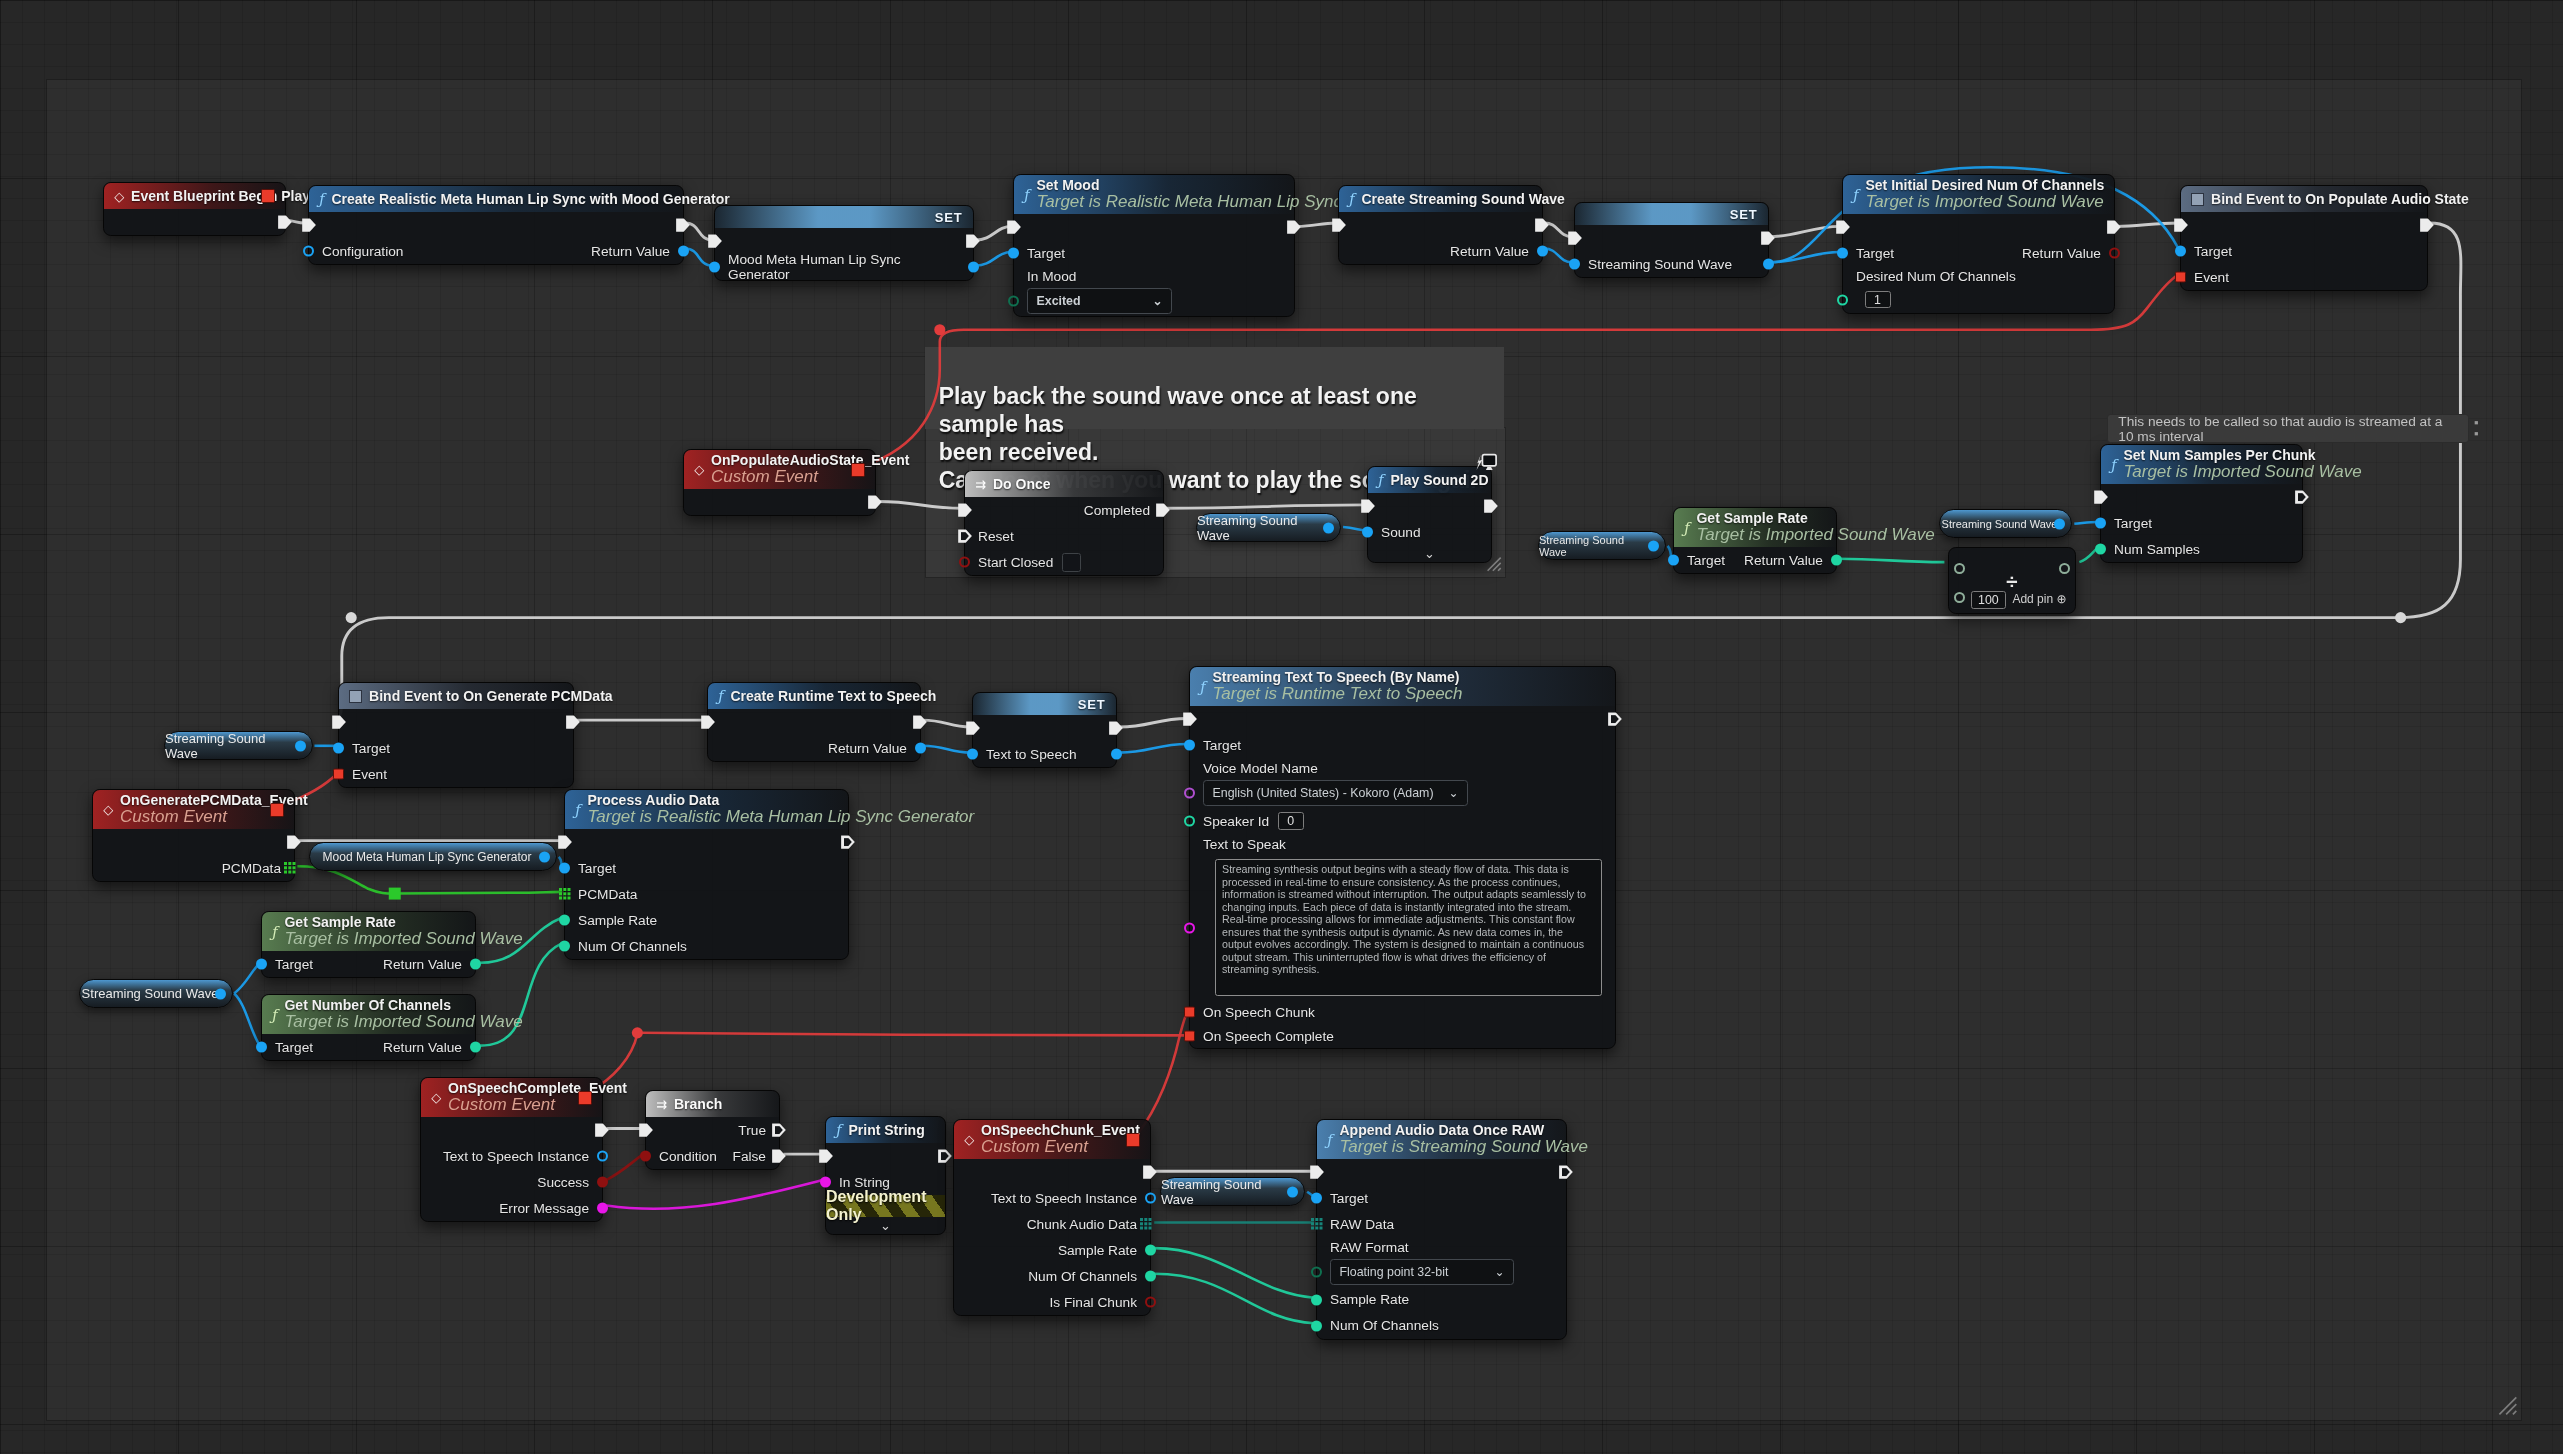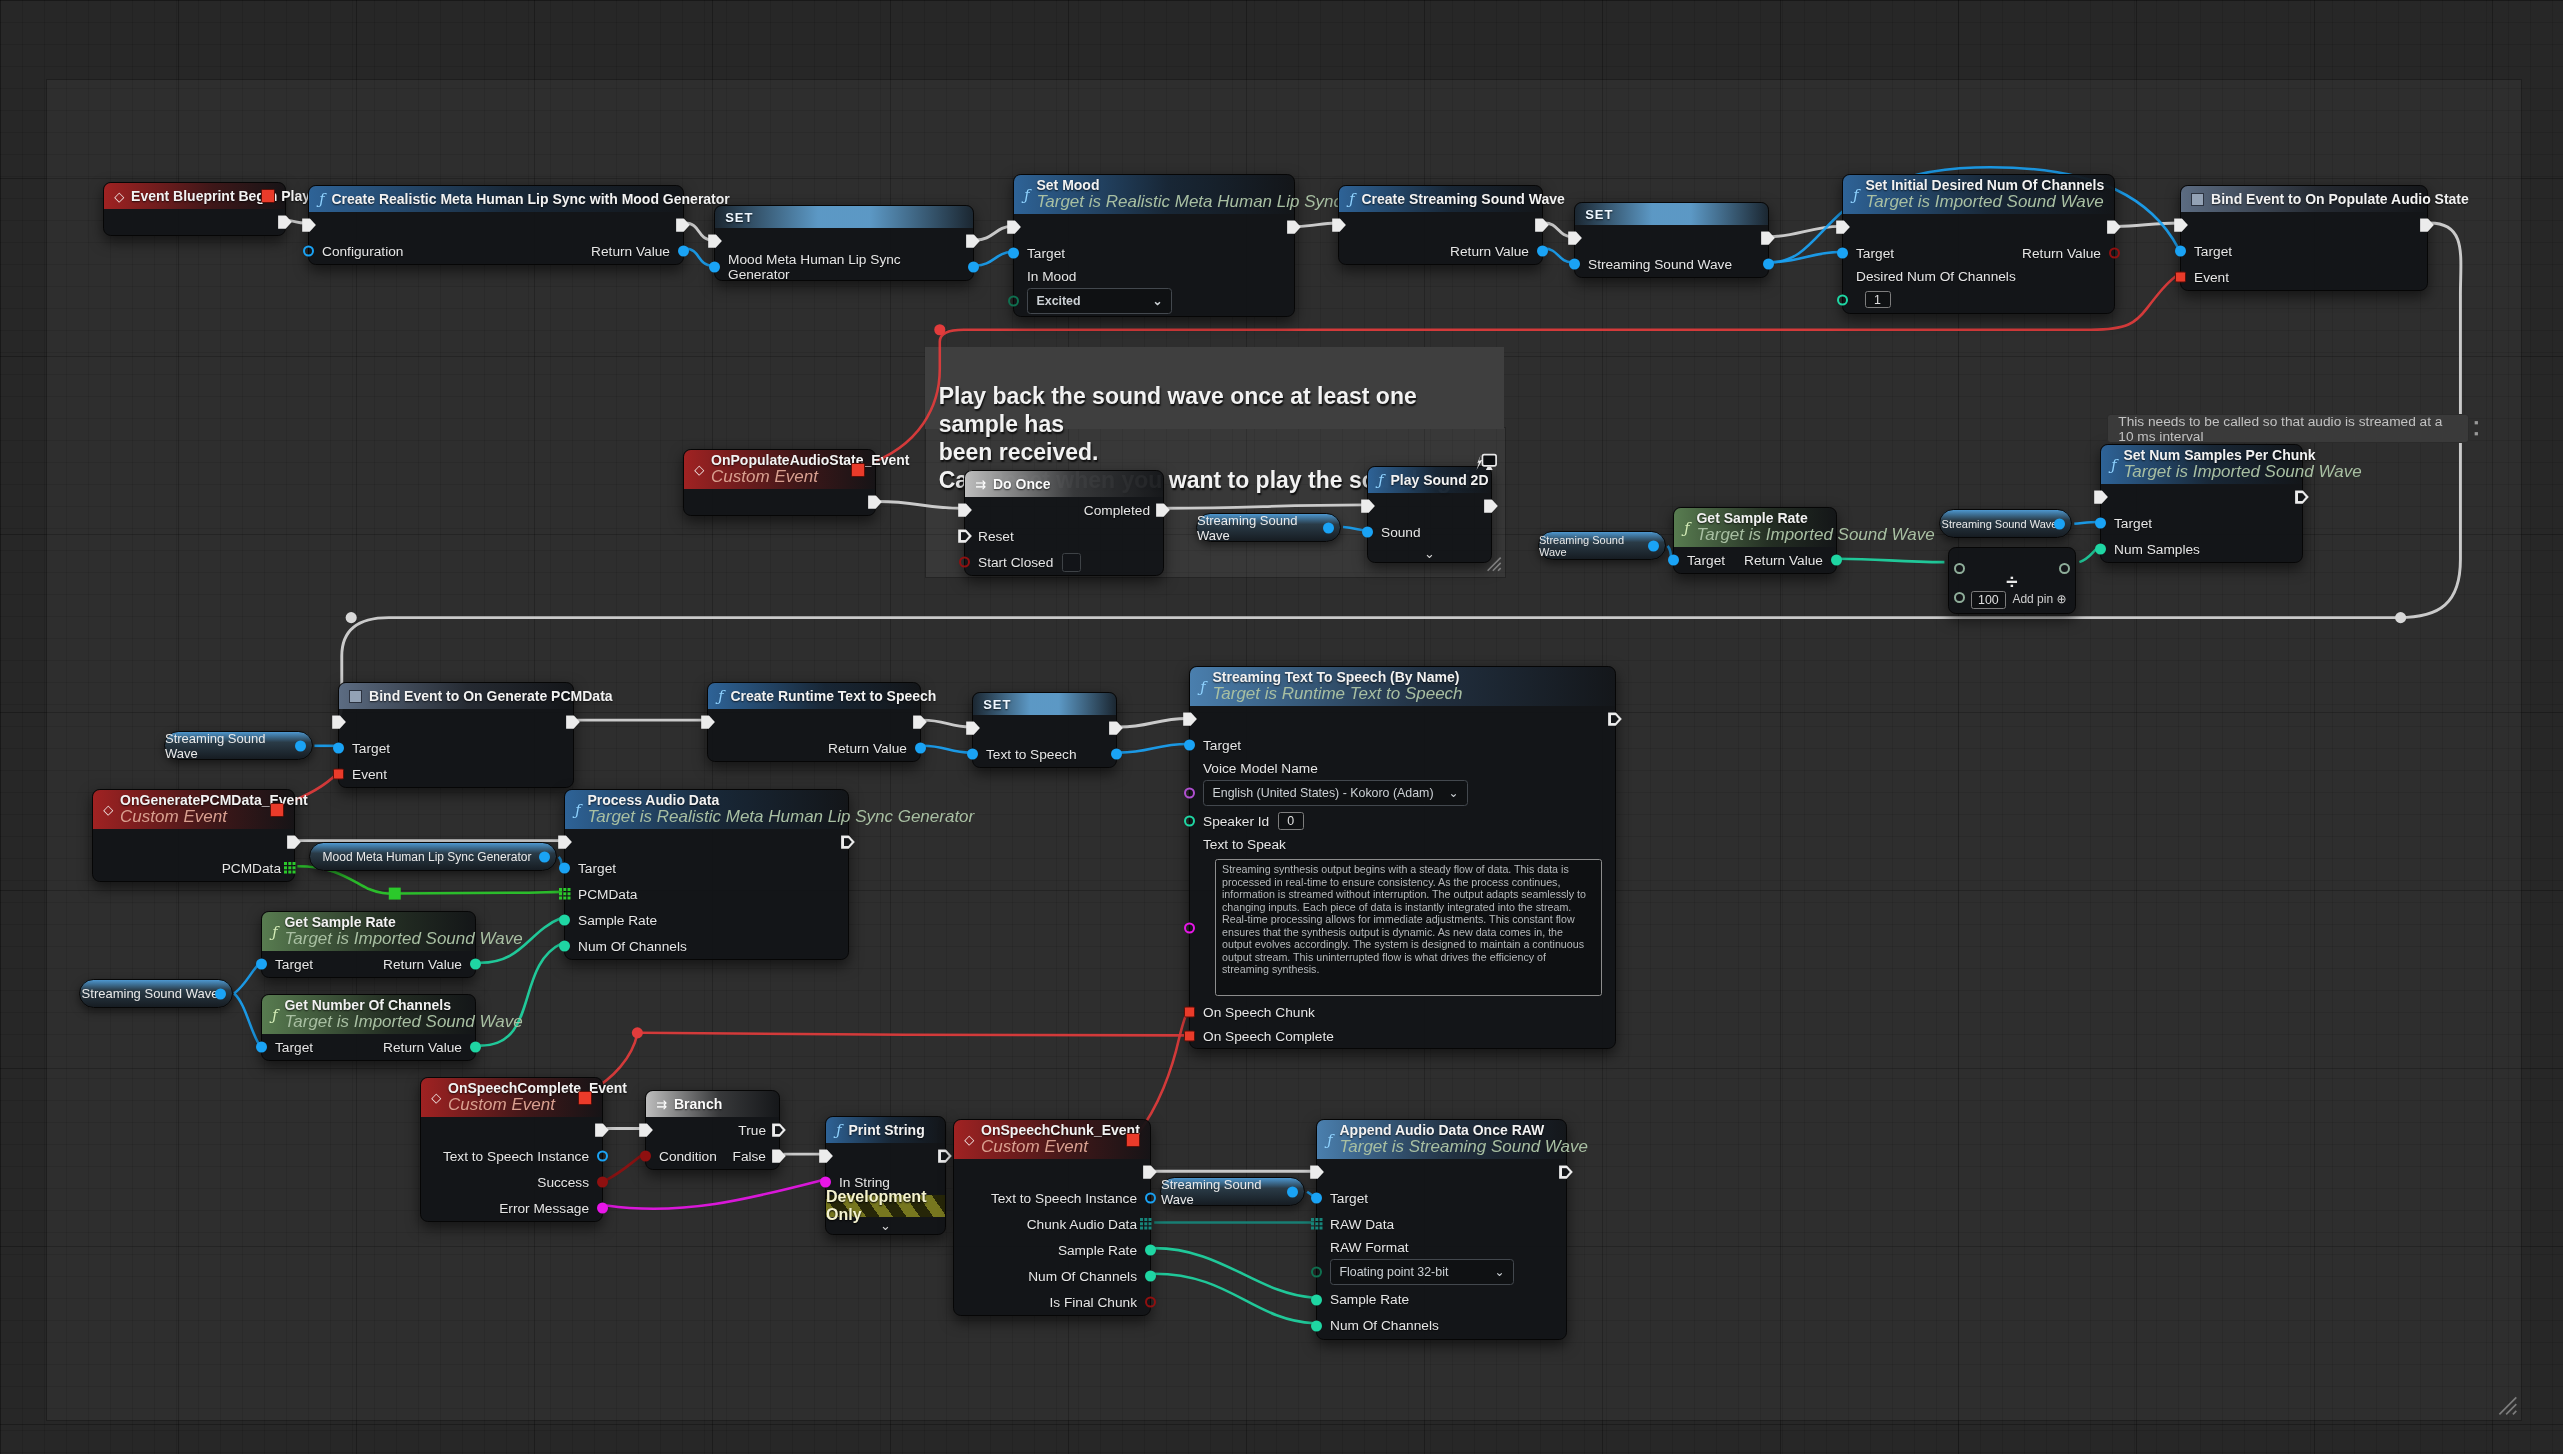--- a/index.html
+++ b/index.html
@@ -29,21 +29,21 @@
   .ntitle{font-weight:bold;font-size:14px;color:#f2f2f2;white-space:nowrap;text-shadow:0 0.9px 1.7px rgba(0,0,0,.7);}
   .nsub{font-style:italic;font-size:17px;color:#a8bfa2;white-space:nowrap;margin-top:-0.9px;}
   .h-func{background:linear-gradient(90deg,#2e6397 0%,rgba(30,60,90,.45) 55%,rgba(20,26,32,.12));}
   .h-steel{background:linear-gradient(90deg,#4a7fae 0%,rgba(45,70,98,.55) 55%,rgba(25,32,40,.15));}
   .h-pure{background:linear-gradient(90deg,#587c50 0%,rgba(55,75,48,.45) 60%,rgba(25,30,22,.12));}
   .h-event{background:linear-gradient(90deg,#a02222 0%,rgba(105,25,25,.5) 60%,rgba(40,12,12,.15));}
   .h-event .nsub{color:#d9a090;}
   .h-macro{background:linear-gradient(90deg,#bdbdbd 0%,rgba(110,110,110,.4) 55%,rgba(40,40,40,.12));}
   .h-macro .ntitle{color:#fbfbfb;}
   .h-bind{background:linear-gradient(90deg,#5c6c82 0%,rgba(55,63,76,.5) 55%,rgba(25,28,34,.12));}
-  .h-set{background:linear-gradient(90deg,rgba(60,110,150,.2),rgba(110,185,240,.8) 40%,rgba(110,185,240,.8) 60%,rgba(60,110,150,.2));justify-content:flex-start;}
+  .h-set{background:linear-gradient(90deg,rgba(60,110,150,.2),rgba(110,185,240,.8) 40%,rgba(110,185,240,.8) 60%,rgba(60,110,150,.2));justify-content:flex-end;}
   .h-set .ntitle{font-size:13px;letter-spacing:0.9px;color:#eef7ff;}
   .ficon{font-style:italic;font-size:14.5px;color:#8fd3ff;font-family:"DejaVu Serif",serif;}
   .h-pure .ficon{color:#d5edb8;}
   .h-event .evicon{color:#f5f0ee;font-size:13px;}
   .h-macro .mcicon{color:#fff;font-size:13px;}
   .bindicon{width:13px;height:13px;background:#93a2b5;border:1.7px solid #2c3340;box-sizing:border-box;flex:none;}
   .badge{margin-left:auto;width:12px;height:12px;background:#ea3b2a;border:0.9px solid #5c0f08;border-radius:1.7px;flex:none;}
   .row{position:relative;display:flex;align-items:center;padding:0 13px;box-sizing:border-box;}
   .lbl{font-size:13.7px;color:#e6e6e6;text-shadow:0 0.9px 0.9px rgba(0,0,0,.6);}
   .lbl.r{margin-left:auto;}

